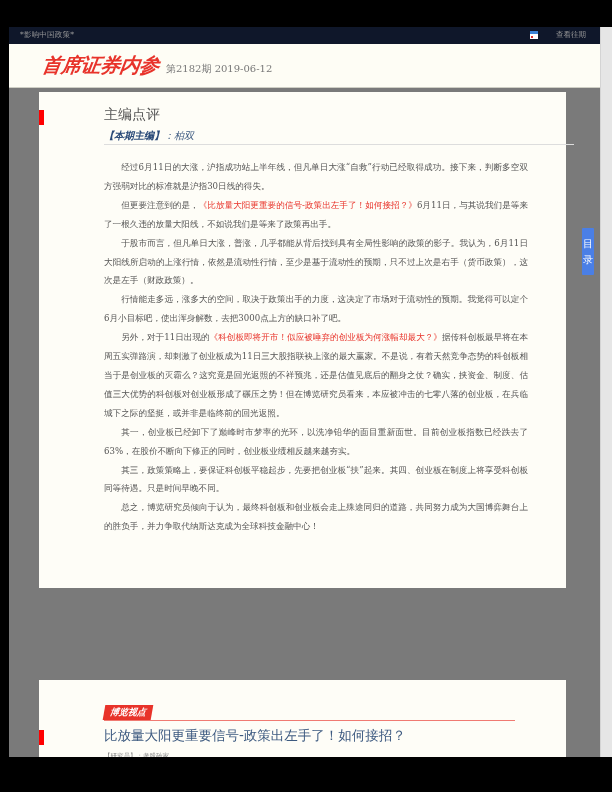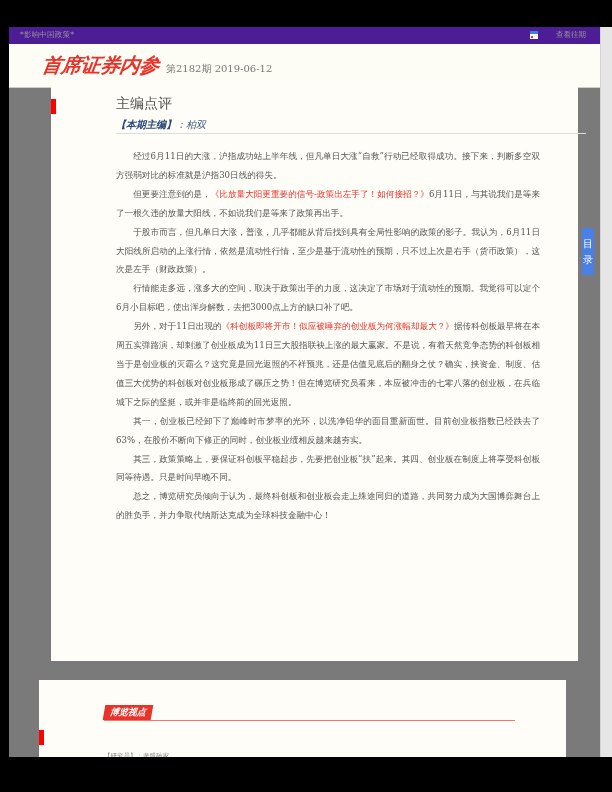--- a/index.html
+++ b/index.html
@@ -4,32 +4,32 @@
 <style>
   * { box-sizing: border-box; margin: 0; padding: 0; }
   html, body { width: 612px; height: 792px; overflow: hidden; background: #000; }
   body { position: relative; font-family: "DejaVu Serif", "Liberation Serif", serif; }
 
   .topbar { position: absolute; left: 0; top: 0; width: 612px; height: 27px; background: #000; }
   .frame { position: absolute; left: 9px; top: 27px; width: 591px; height: 730px; background: #7a7a7a; overflow: hidden; }
   .scrollbar { position: absolute; left: 600px; top: 27px; width: 12px; height: 730px; background: #e6e6e6; border-left: 1px solid #d4d4d4; }
   .bottombar { position: absolute; left: 0; top: 757px; width: 612px; height: 35px; background: #000; }
 
-  .navbar { position: absolute; left: 0; top: 0; width: 591px; height: 24px; background: #4c1d95; border-bottom: 1px solid #333; }
+  .navbar { position: absolute; left: 0; top: 0; width: 591px; height: 24px; background: #0f172a; border-bottom: 1px solid #333; }
   .nav-tag { position: absolute; left: 11px; top: 3px; font-size: 7.5px; color: #9a9a9a; letter-spacing: 0.2px; }
   .nav-history { position: absolute; right: 14px; top: 3px; display: flex; align-items: center; gap: 18px; font-size: 7.5px; color: #9a9a9a; cursor: pointer; }
   .cal-icon { width: 8px; height: 8px; background: #fff; border-top: 3px solid #3b82d6; position: relative; display: inline-block; }
   .cal-icon::after { content: ""; position: absolute; left: 1px; bottom: 1px; width: 2px; height: 2px; background: #d33; }
 
   .header { position: absolute; left: 0; top: 17px; width: 591px; height: 44px; background: #fefdf5; border-bottom: 1px solid #cfcfc5; }
   .logo { position: absolute; left: 33px; top: 8px; font-family: "DejaVu Sans", "Liberation Sans", sans-serif; font-size: 20px; font-weight: bold; font-style: italic; color: #e8332a; letter-spacing: -0.5px; transform: skewX(-8deg); }
   .issue { position: absolute; left: 157px; top: 18px; font-size: 10px; color: #777; }
 
   .card { position: absolute; left: 30px; width: 527px; background: #fefdf7; }
-  .card1 { top: 54px; height: 580px; margin-left: 12px; }
+  .card1 { top: 65px; height: 496px; }
   .card2 { top: 653px; height: 80px; }
   .marker { position: absolute; left: 0; width: 5px; height: 15px; background: #f00; }
 
   .sec-title { position: absolute; left: 65px; font-size: 14px; color: #555; font-family: "DejaVu Sans", "Liberation Sans", sans-serif; font-weight: normal; }
   .editor-line { position: absolute; left: 65px; font-size: 10px; color: #3d5a80; font-style: italic; }
   .editor-line .bracket { color: #2a4a78; font-weight: bold; }
   .divider { position: absolute; left: 65px; width: 470px; height: 1px; background: #ddd; }
 
   .article { position: absolute; left: 65px; top: 132px; width: 424px; font-size: 8.6px; color: #555; line-height: 18.9px; text-align: justify; }
   .article p { text-indent: 2em; }
@@ -78,20 +78,21 @@
       <p>其一，创业板已经卸下了巅峰时市梦率的光环，以洗净铅华的面目重新面世。目前创业板指数已经跌去了63%，在股价不断向下修正的同时，创业板业绩相反越来越夯实。</p>
       <p>其三，政策策略上，要保证科创板平稳起步，先要把创业板“扶”起来。其四、创业板在制度上将享受科创板同等待遇。只是时间早晚不同。</p>
       <p>总之，博览研究员倾向于认为，最终科创板和创业板会走上殊途同归的道路，共同努力成为大国博弈舞台上的胜负手，并力争取代纳斯达克成为全球科技金融中心！</p>
     </div>
   </div>
 
   <div class="card card2">
     <div class="boolan-tag">博览视点</div>
     <div class="boolan-line"></div>
     <div class="marker" style="top:50px;"></div>
+    <div class="art-title">比放量大阳更重要信号-政策出左手了！如何接招？</div>
     <div class="researcher">
       <span>【研究员】</span><span>：</span><span>考股砖家</span>
     </div>
   </div>
 
   <div class="toc-tab">
     <span>目</span>
     <span>录</span>
   </div>
 </div>

